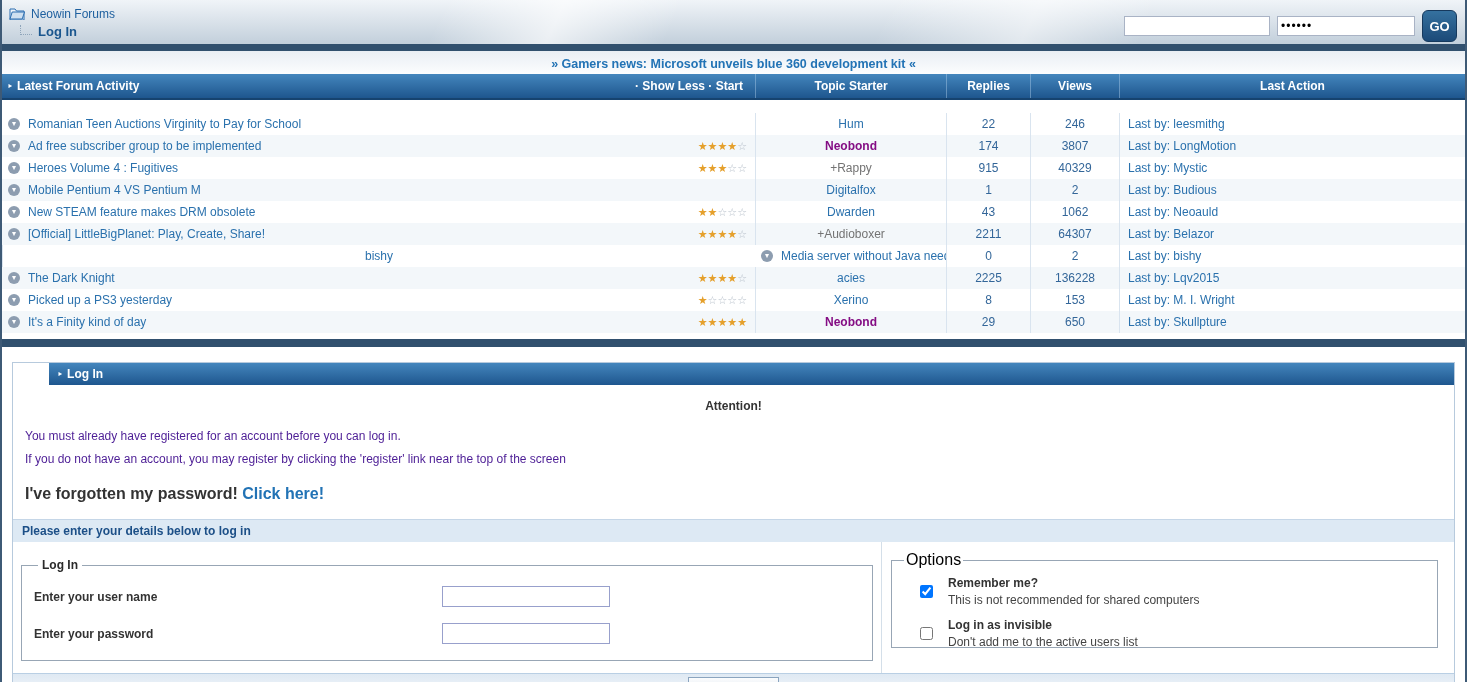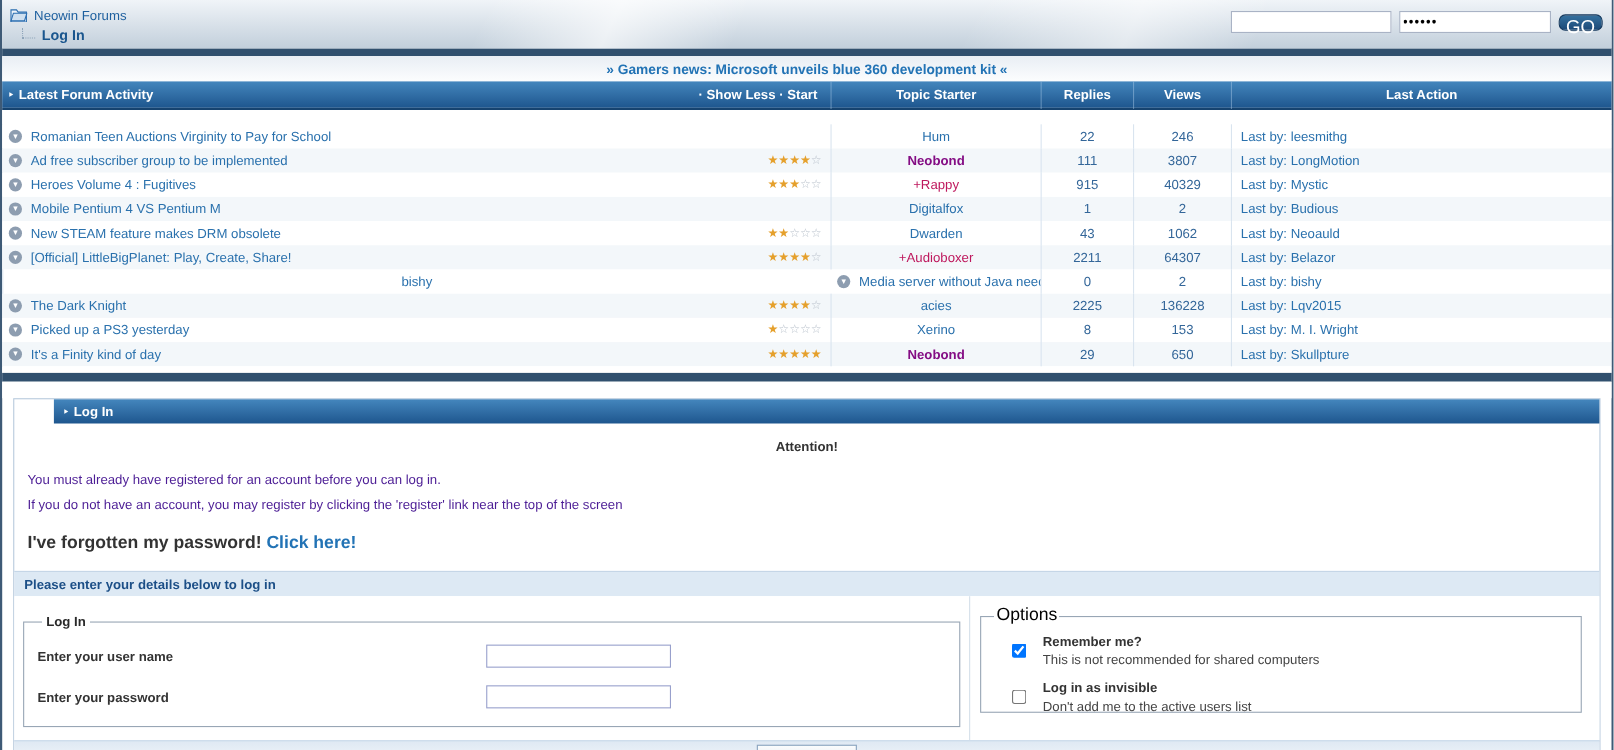--- a/index.html
+++ b/index.html
@@ -15,22 +15,22 @@
   .crumbs{padding:5px 0 0 7px;}
   .crumb-line{display:flex;align-items:center;gap:6px;height:17px;}
   .crumb-line a{color:#1d5f9e;font-size:12px;}
   .crumb-sub{padding-left:11px;margin-top:1px;}
   .tree-elbow{display:inline-block;width:11px;height:9px;border-left:1px dotted #8fa5ba;border-bottom:1px dotted #8fa5ba;margin-bottom:4px;}
   .crumb-current{color:#1a568e;font-size:13px;font-weight:bold;}
   .topform{position:absolute;top:10px;right:8px;display:flex;align-items:center;gap:7px;}
   .tf{height:18px;border:1px solid #a9b3c5;background:#fff;font-size:12px;padding:0 3px;}
   .tf-user{width:138px;}
   .tf-pass{width:130px;letter-spacing:1px;}
-  .go-btn{height:15px;min-width:35px;border-radius:6px;border:1px solid #16395d;
-    background:linear-gradient(#35719f,#1c4a78);color:#fff;font-weight:normal;font-size:17px;cursor:pointer;}
+  .go-btn{height:32px;min-width:35px;border-radius:6px;border:1px solid #16395d;
+    background:linear-gradient(#35719f,#1c4a78);color:#fff;font-weight:bold;font-size:13px;cursor:pointer;}
 
   
   .dark-bar{height:7px;background:#31506e;}
   .newsbar{height:23px;line-height:23px;text-align:center;background:linear-gradient(#e9eef4,#fcfdfe);}
   .newsbar a{color:#2273b5;font-weight:bold;font-size:12.5px;}
 
   
   .grid-cols{display:grid;grid-template-columns:753px 191px 84px 89px 1fr;}
   .thead{height:24px;line-height:24px;background:linear-gradient(#4486bd,#1e568e);border-bottom:2px solid #16436f;
     color:#fff;font-size:12px;font-weight:bold;}
@@ -44,21 +44,21 @@
   .trow .c-title{display:flex;align-items:center;padding:0 8px 0 6px;border-left:none;}
   .balloon{width:12px;height:12px;border-radius:50%;background:#8d9db0;display:inline-flex;align-items:center;justify-content:center;margin-right:8px;flex:none;}
   .balloon::after{content:"▾";color:#fff;font-size:8px;line-height:1;margin-top:-1px;}
   .topic-link{color:#2a71ad;}
   .stars{margin-left:auto;font-size:11px;}
   .star-f{color:#e5a02c;}
   .star-e{color:#bcc4ce;}
   .c-starter{text-align:center;}
   .c-starter a{color:#2a71ad;}
   .c-starter a.name-purple{color:#840d84;font-weight:bold;}
-  .c-starter a.name-orange{color:#be185d;}
+  .c-starter a.name-orange{color:#737373;}
   .c-replies,.c-views{text-align:center;color:#336699;}
   .c-last{padding-left:8px;}
   .c-last a{color:#2a71ad;}
   .table-end{height:6px;background:#fff;}
 
   .gap15{height:15px;background:#fff;}
 
   
   .panel{margin:0 10px;border:1px solid #b7cadd;background:#fff;}
   .phead{height:22px;line-height:22px;background:linear-gradient(#4486bd,#1e568e);color:#fff;font-weight:bold;font-size:12px;padding-left:9px;margin-left:36px;}
@@ -150,21 +150,21 @@
         <div class="cell c-views"><span>246</span></div>
         <div class="cell c-last"><a>Last by: leesmithg</a></div>
       </div>
       <div class="trow grid-cols">
         <div class="cell c-title">
           <span class="balloon"></span>
           <a class="topic-link">Ad free subscriber group to be implemented</a>
           <span class="stars"><span class="star-f">★★★★</span><span class="star-e">☆</span></span>
         </div>
         <div class="cell c-starter"><a class="name-purple">Neobond</a></div>
-        <div class="cell c-replies"><span>111</span></div>
+        <div class="cell c-replies"><span>174</span></div>
         <div class="cell c-views"><span>3807</span></div>
         <div class="cell c-last"><a>Last by: LongMotion</a></div>
       </div>
       <div class="trow grid-cols">
         <div class="cell c-title">
           <span class="balloon"></span>
           <a class="topic-link">Heroes Volume 4 : Fugitives</a>
           <span class="stars"><span class="star-f">★★★</span><span class="star-e">☆☆</span></span>
         </div>
         <div class="cell c-starter"><a class="name-orange">+Rappy</a></div>

